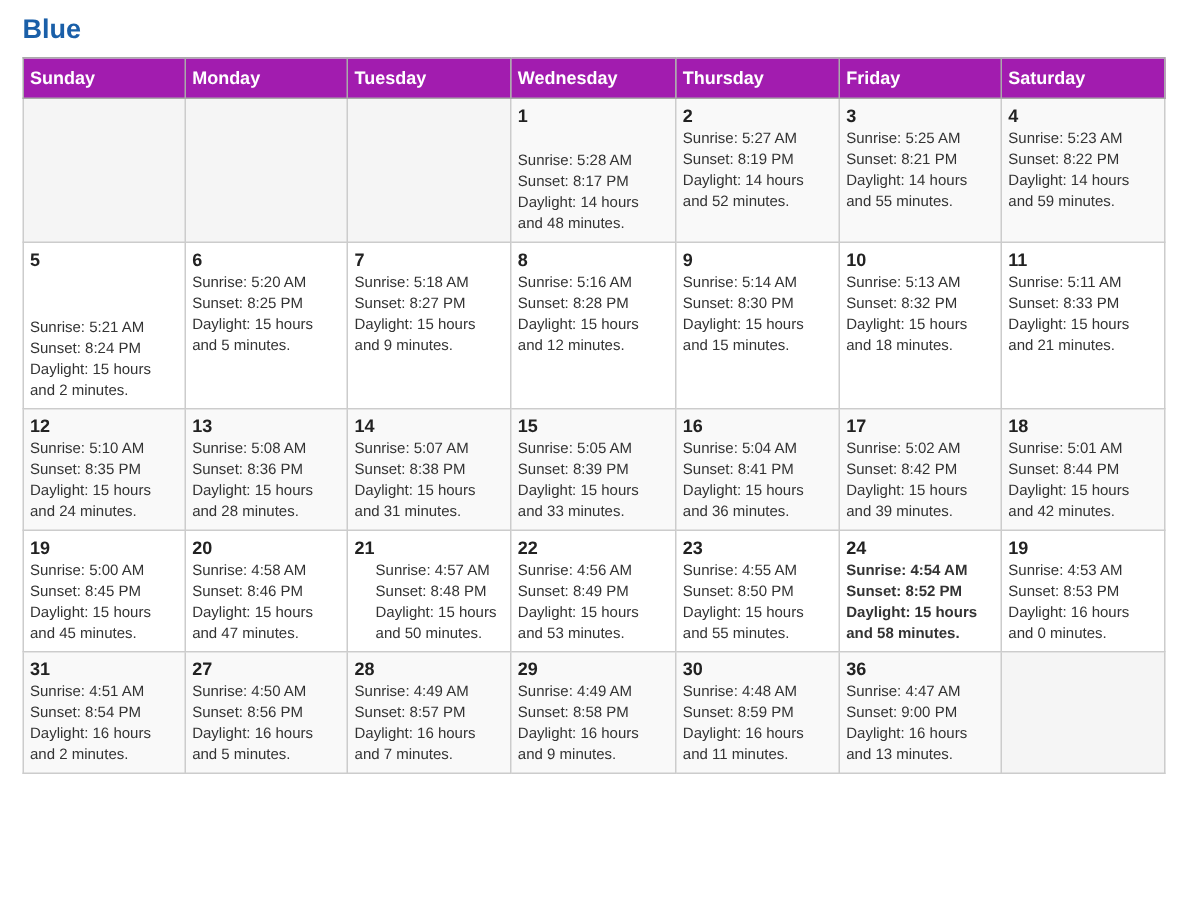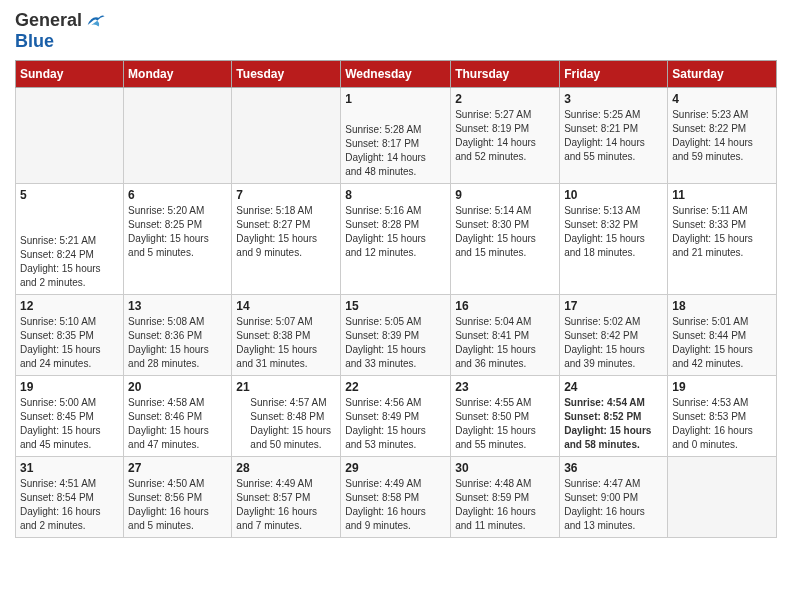--- a/index.html
+++ b/index.html
@@ -45,21 +45,21 @@
     .location {
       font-size: 14px;
       color: #444;
     }
     .calendar {
       width: 100%;
       border-collapse: collapse;
       font-size: 10.5px;
     }
     .calendar thead tr th {
-      background-color: #b91c1c;
+      background-color: #a21caf;
       color: #fff;
       padding: 6px 4px;
       text-align: left;
       font-size: 12px;
       font-weight: bold;
       border: 1px solid #aaa;
     }
     .calendar tbody tr td {
       vertical-align: top;
       border: 1px solid #ccc;
@@ -86,27 +86,20 @@
       line-height: 1.4;
     }
     .empty { background: #f5f5f5 !important; }
   </style>
 </head>
 <body>
 
 <div class="header">
   <div class="logo">
     <div>
-      <div style="display:flex;align-items:center;">
-        <span class="logo-text logo-general">General</span>
-        <svg class="logo-icon" viewBox="0 0 30 25" xmlns="http://www.w3.org/2000/svg">
-          <path d="M5 18 Q10 5 20 8 Q25 3 28 6 Q22 7 18 12 Q15 8 10 14 Z" fill="#1a6cb5"></path>
-          <path d="M18 12 Q22 15 20 20 Q15 16 10 18 Z" fill="#4a9fd4"></path>
-        </svg>
-      </div>
       <span class="logo-text logo-blue">Blue</span>
     </div>
   </div>
 </div>
 
 <table class="calendar">
   <thead>
     <tr>
     <th>Sunday</th>
         <th>Monday</th>

